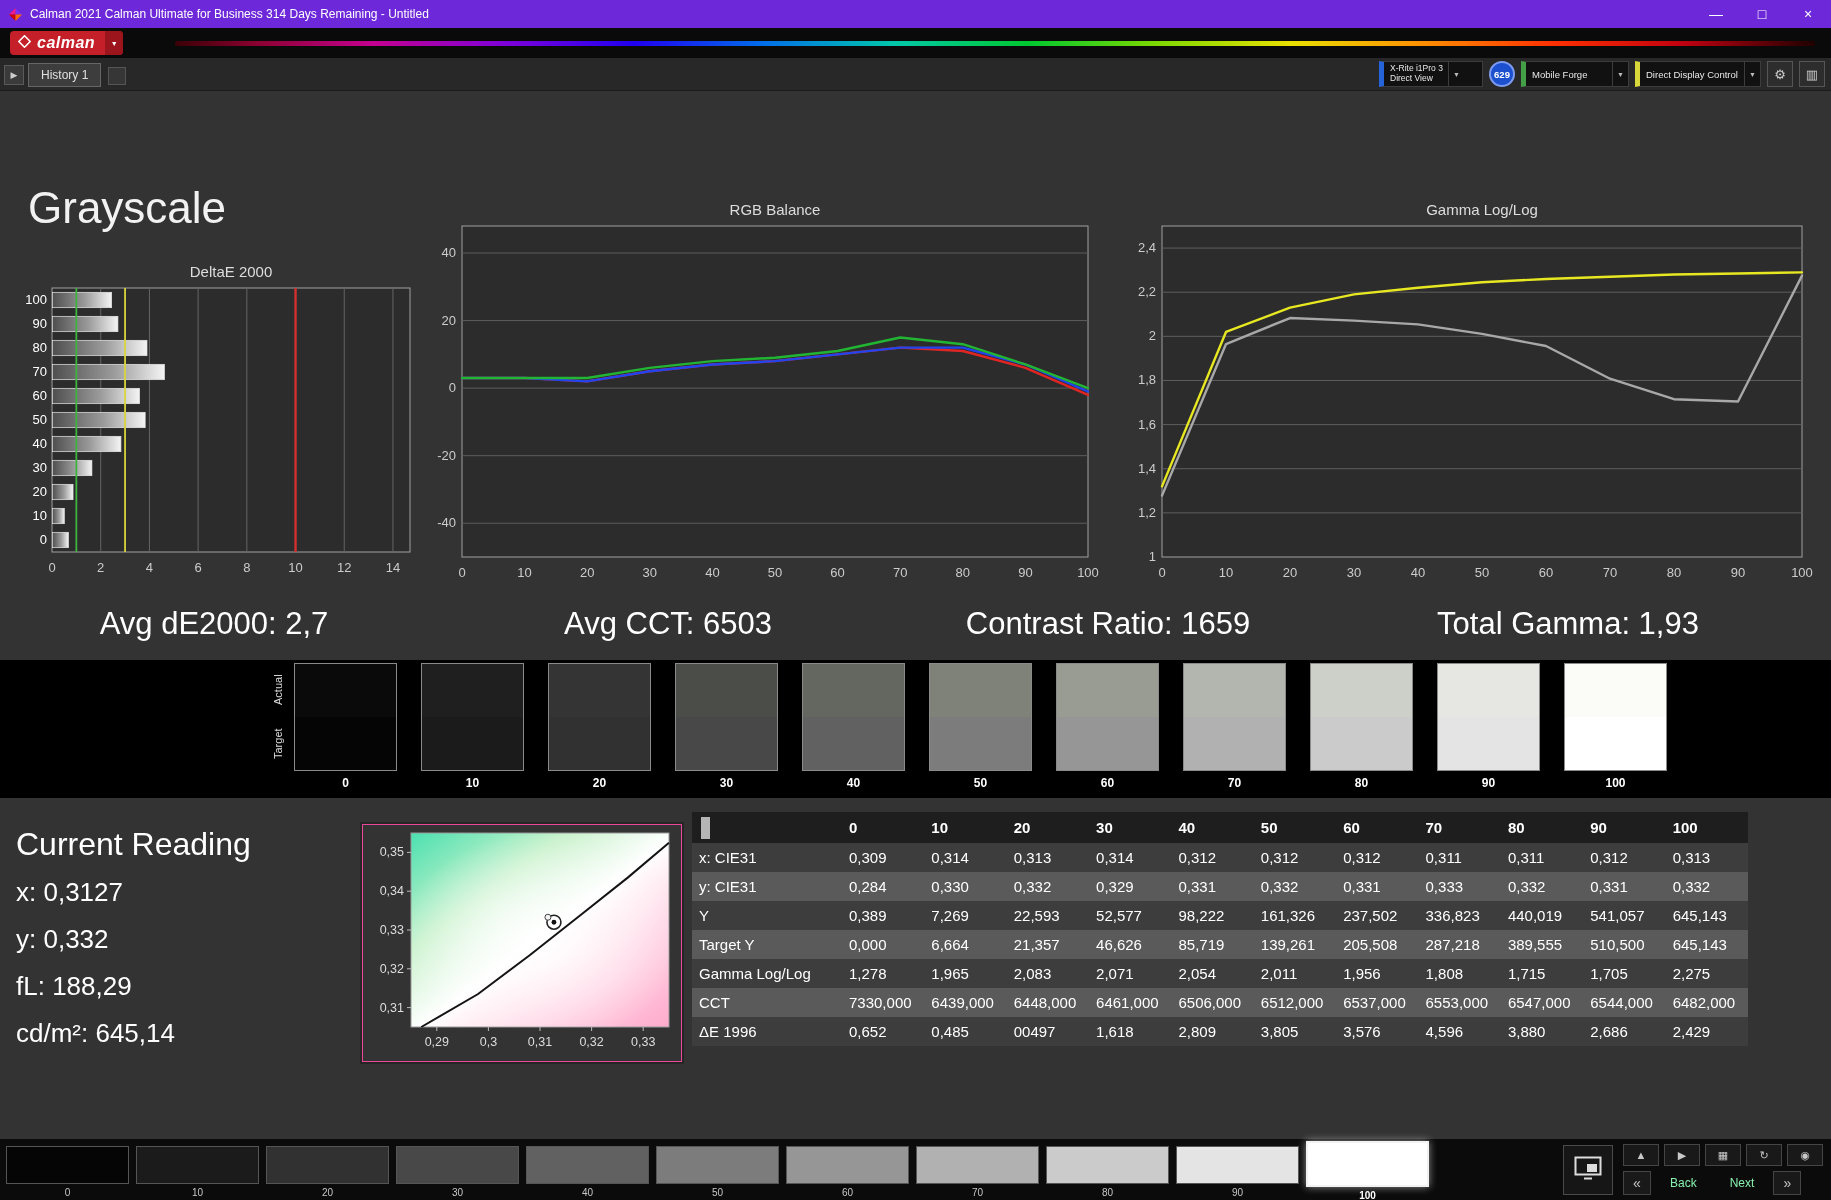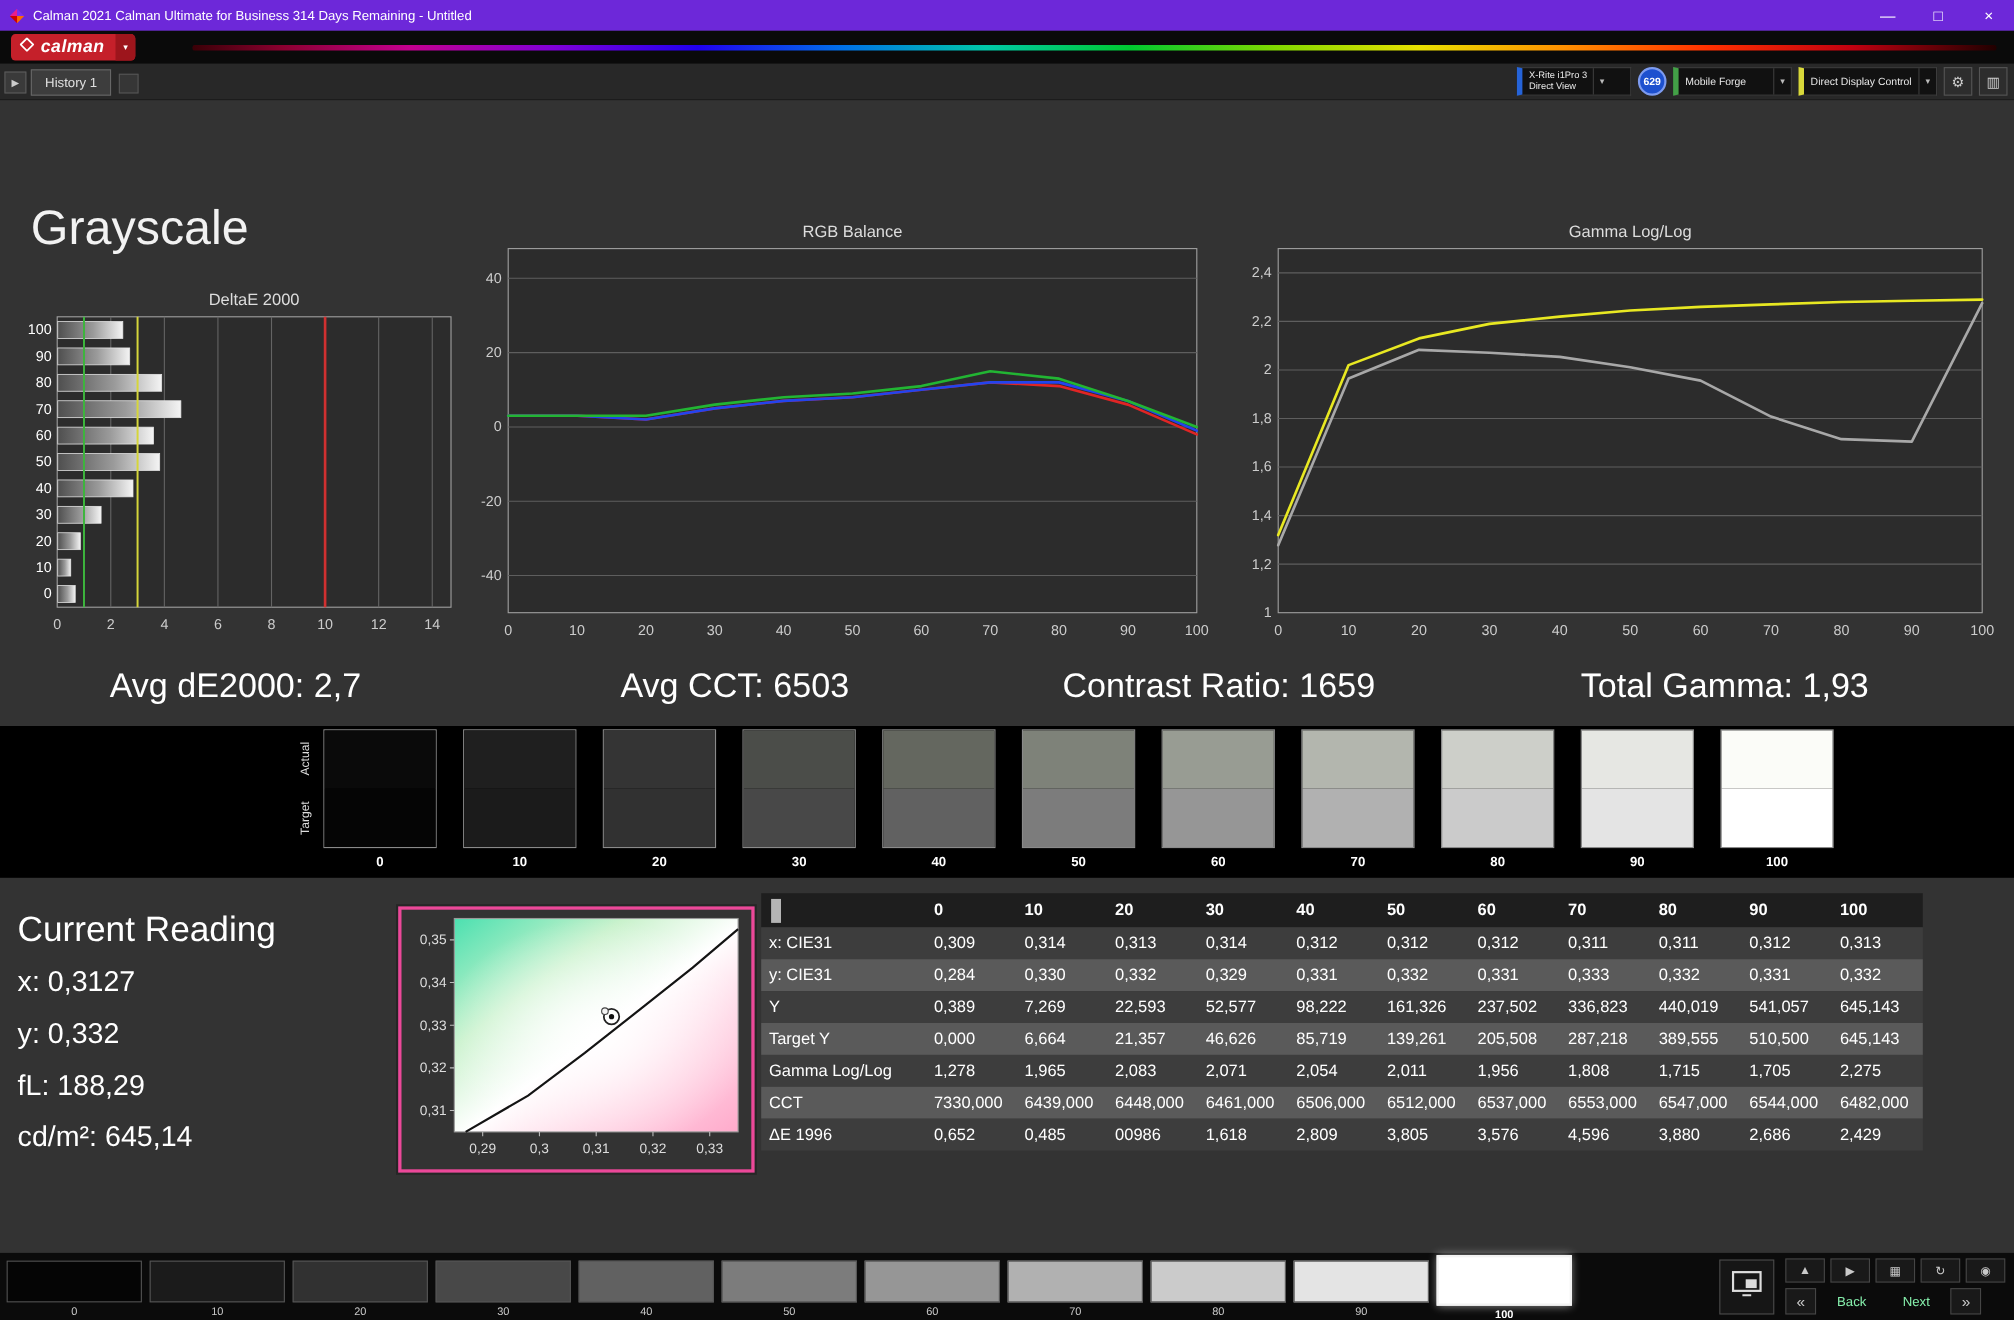--- a/index.html
+++ b/index.html
@@ -65,21 +65,21 @@
   .swatch .patch{width:103px;height:108px;border:1px solid #8a8a8a;box-sizing:border-box;
                  display:flex;flex-direction:column;}
   .swatch .half{flex:1;}
   .swatch .lbl{color:#fff;font-size:12px;font-weight:bold;margin-top:5px;}
   
   #current-reading{position:absolute;left:16px;top:826px;color:#fff;}
   #cr-title{font-size:32px;margin-bottom:14px;}
   .cr-line{font-size:26px;margin-bottom:16px;}
   
   #cie-panel{position:absolute;left:362px;top:824px;width:318px;height:236px;background:#333;
-             border:3px solid #ec4899;box-shadow:0 0 0 2px #262626;}
+             border:1px solid #ec4899;box-shadow:0 0 0 2px #262626;}
   
   .tbl{position:absolute;left:692px;top:812px;width:1056px;color:#fff;font-size:15px;}
   .trow{display:grid;grid-template-columns:150px repeat(11,1fr);height:29px;align-items:center;}
   .trow.thead{height:31px;background:#1e1e1e;font-weight:bold;}
   .trow.odd{background:#3d3d3d;}
   .trow.even{background:#5a5a5a;}
   .tcell{padding-left:7px;white-space:nowrap;overflow:hidden;}
   .table-scrollbar{width:9px;height:22px;background:#b5b5b5;margin-left:2px;}
   
   #bottom-bar{position:absolute;left:0;top:1139px;width:100%;height:61px;background:#0b0b0b;}
@@ -513,21 +513,21 @@
         <div class="tcell">6537,000</div>
         <div class="tcell">6553,000</div>
         <div class="tcell">6547,000</div>
         <div class="tcell">6544,000</div>
         <div class="tcell">6482,000</div>
       </div>
       <div class="trow odd">
         <div class="tcell">ΔE 1996</div>
         <div class="tcell">0,652</div>
         <div class="tcell">0,485</div>
-        <div class="tcell">00986</div>
+        <div class="tcell">00497</div>
         <div class="tcell">1,618</div>
         <div class="tcell">2,809</div>
         <div class="tcell">3,805</div>
         <div class="tcell">3,576</div>
         <div class="tcell">4,596</div>
         <div class="tcell">3,880</div>
         <div class="tcell">2,686</div>
         <div class="tcell">2,429</div>
       </div>
     </div>

